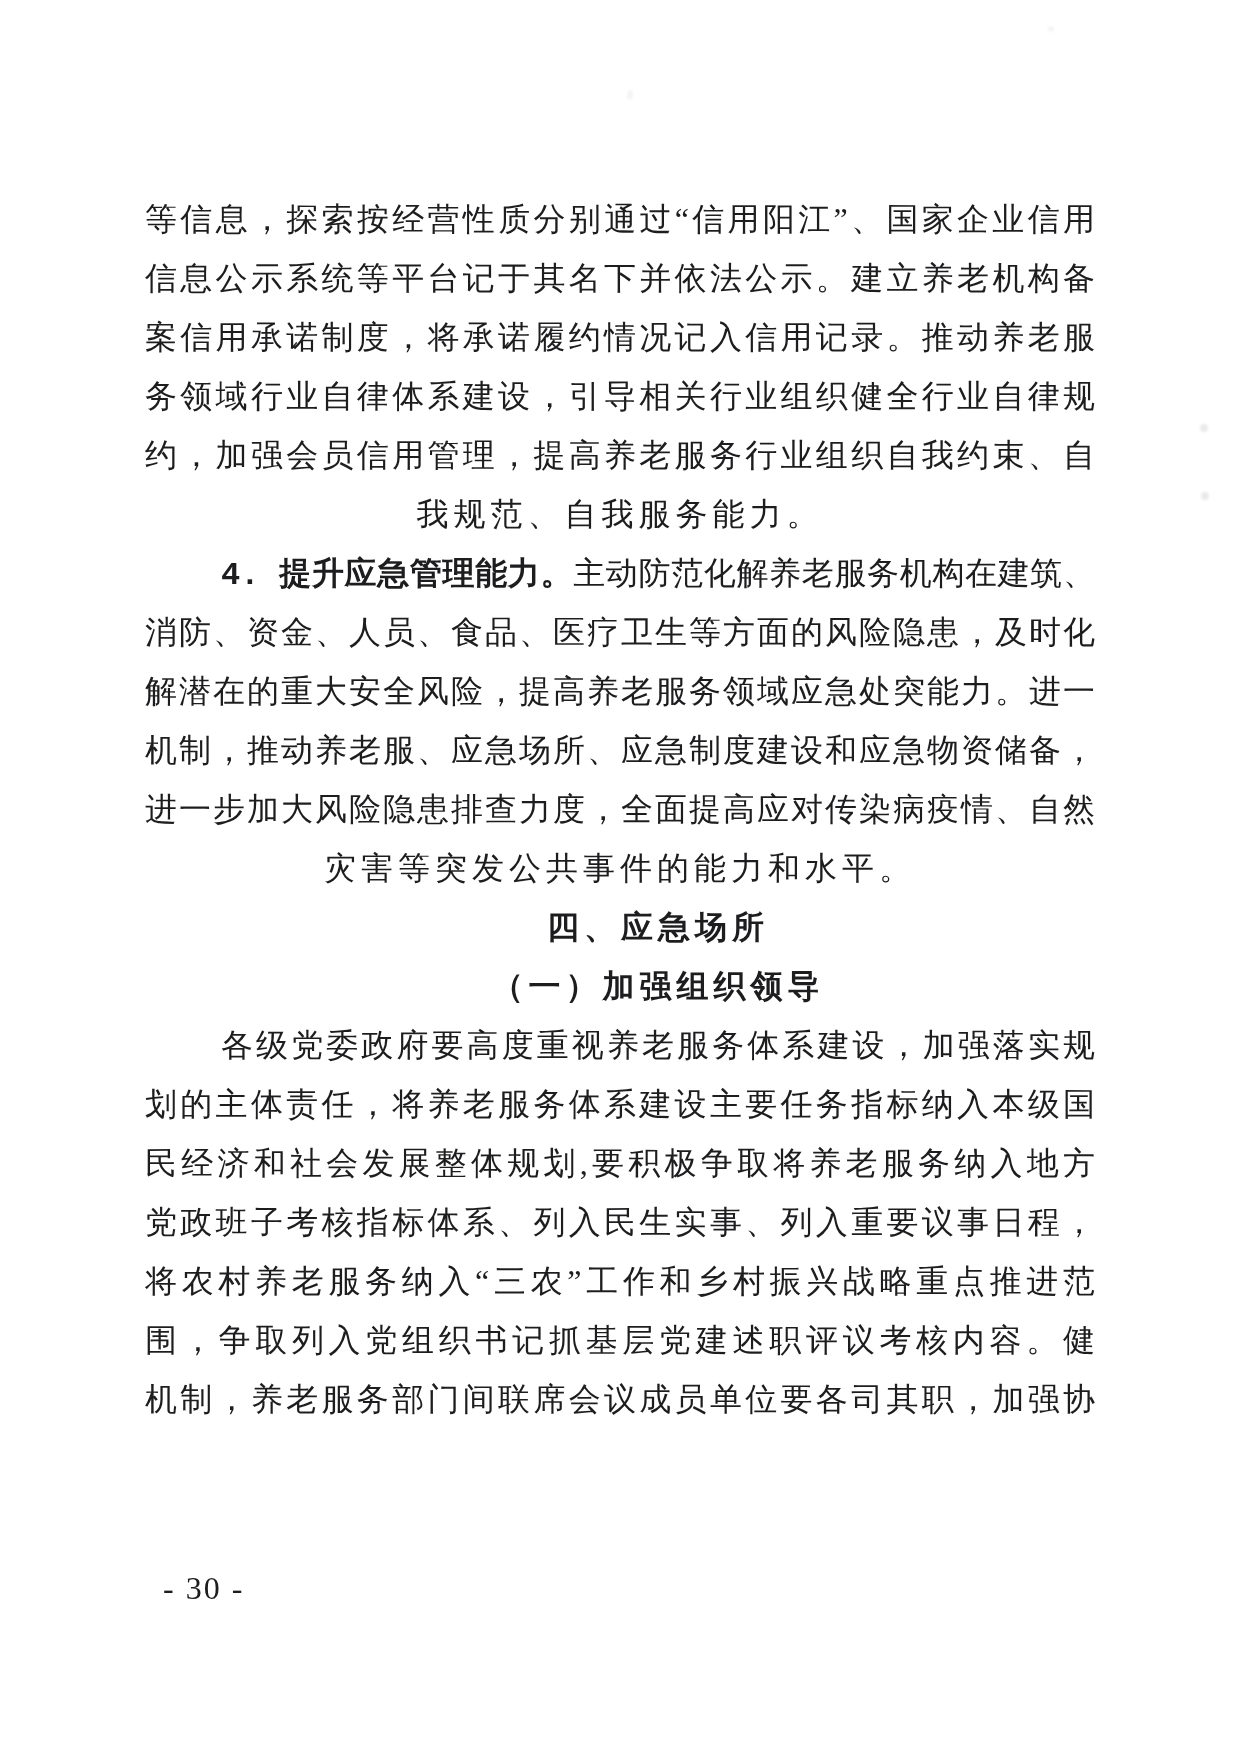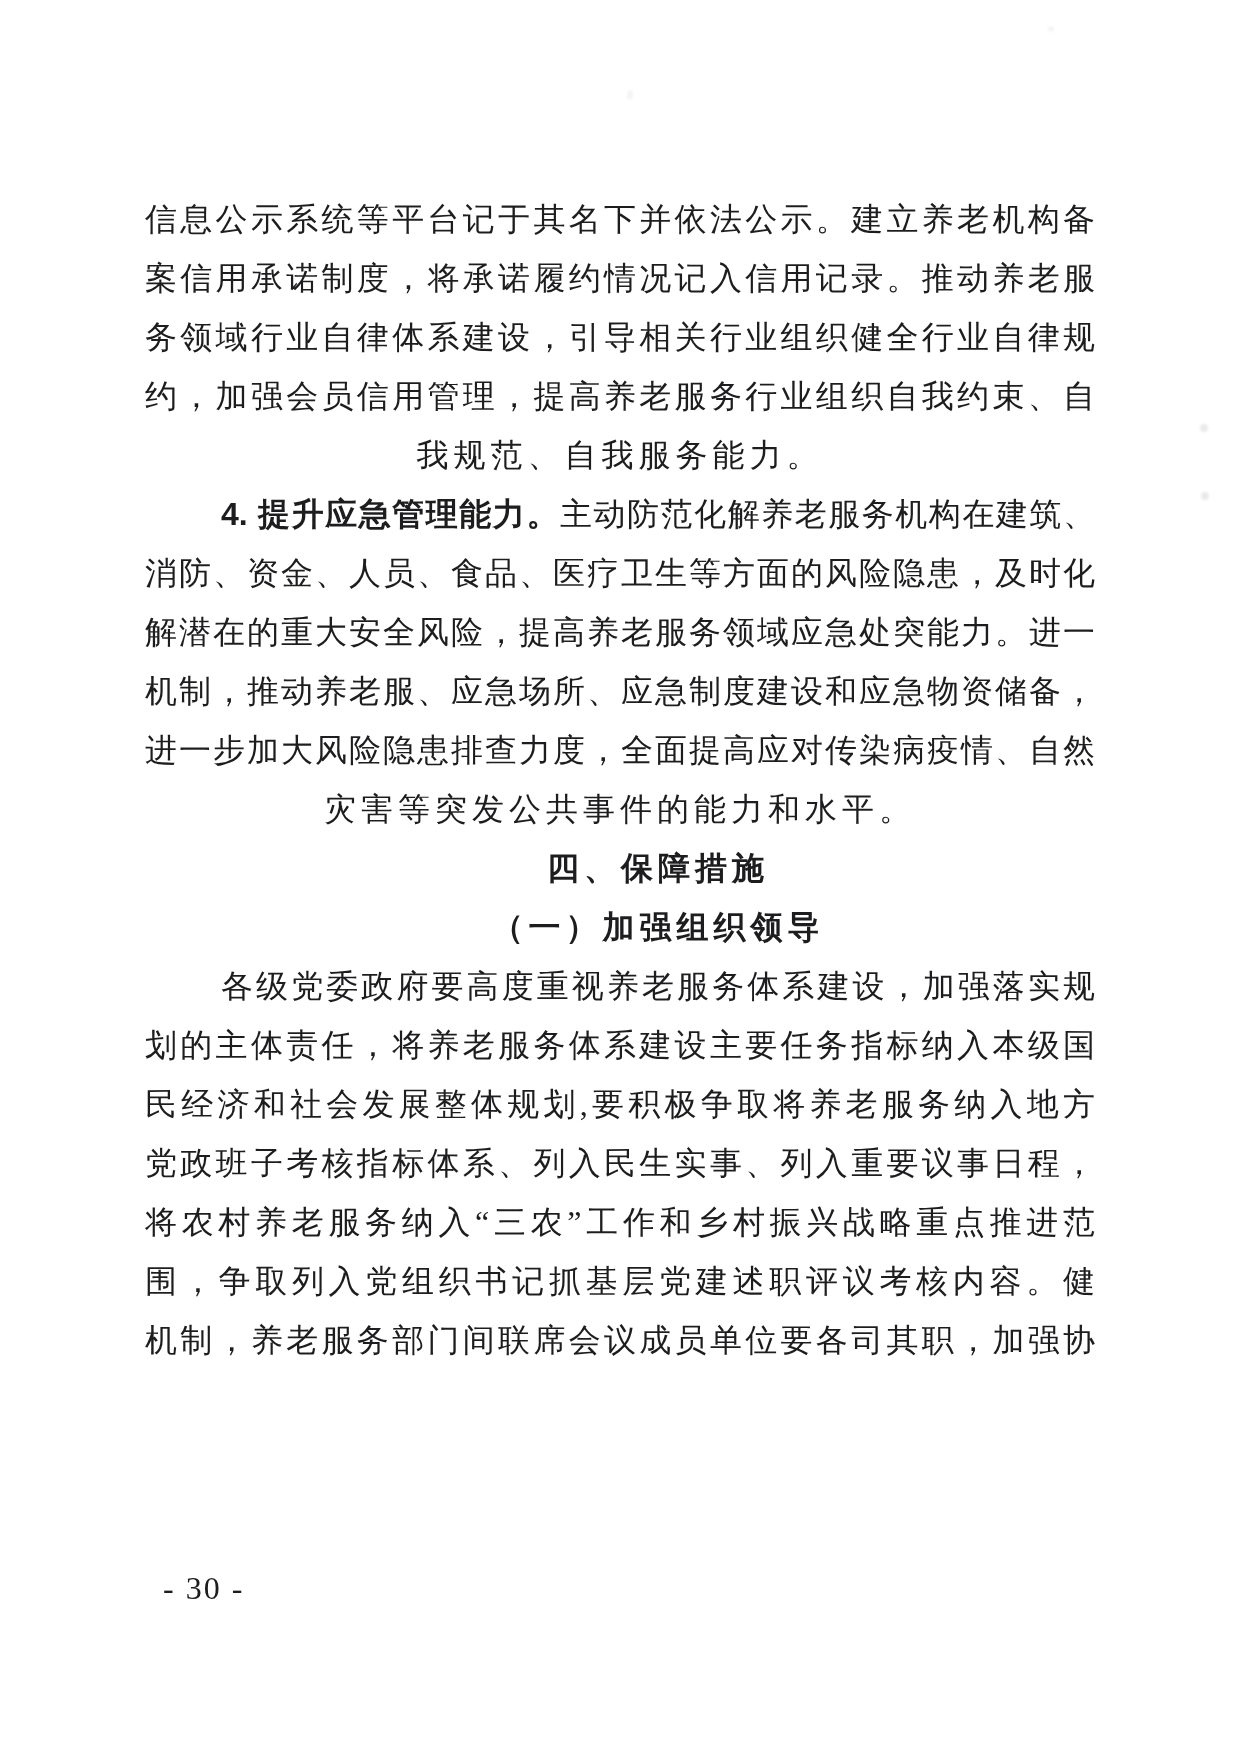--- a/index.html
+++ b/index.html
@@ -45,21 +45,21 @@
     text-align-last: justify;
     -moz-text-align-last: justify;
     text-justify: inter-character;
   }
   .line.indent {
     padding-left: 76px;
   }
   
   .bold-run {
     font-weight: 700;
-    font-family: Liberation Sans, sans-serif;
+    font-family: Liberation Mono, monospace;
   }
   .footer {
     position: absolute;
     left: 163px;
     top: 1568px;
     height: 40px;
     line-height: 40px;
     font-size: 32px;
     letter-spacing: 2px;
   }
@@ -76,32 +76,33 @@
 <body style="color: rgb(29, 29, 31);">
 
 <div class="page" style="background: rgb(255, 255, 255);">
 
   <div class="speck" style="left:1200px; top:424px; width:8px; height:8px;"></div>
   <div class="speck" style="left:1201px; top:492px; width:8px; height:8px;"></div>
   <div class="speck" style="left:627px;  top:90px;  width:6px; height:10px; opacity:0.25;"></div>
   <div class="speck" style="left:1048px; top:26px;  width:6px; height:6px;  opacity:0.25;"></div>
 
   <div class="doc">
+      <div class="line just"><span>等信息，探索按经营性质分别通过“信用阳江”、国家企业信用</span></div>
       <div class="line just"><span>信息公示系统等平台记于其名下并依法公示。建立养老机构备</span></div>
       <div class="line just"><span>案信用承诺制度，将承诺履约情况记入信用记录。推动养老服</span></div>
       <div class="line just"><span>务领域行业自律体系建设，引导相关行业组织健全行业自律规</span></div>
       <div class="line just"><span>约，加强会员信用管理，提高养老服务行业组织自我约束、自</span></div>
       <div class="line"><span>我规范、自我服务能力。</span></div>
       <div class="line just indent"><span class="bold-run">4. 提升应急管理能力。</span><span>主动防范化解养老服务机构在建筑、</span></div>
       <div class="line just"><span>消防、资金、人员、食品、医疗卫生等方面的风险隐患，及时化</span></div>
       <div class="line just"><span>解潜在的重大安全风险，提高养老服务领域应急处突能力。进一</span></div>
       <div class="line just"><span>机制，推动养老服、应急场所、应急制度建设和应急物资储备，</span></div>
       <div class="line just"><span>进一步加大风险隐患排查力度，全面提高应对传染病疫情、自然</span></div>
       <div class="line"><span>灾害等突发公共事件的能力和水平。</span></div>
-      <div class="line indent"><span class="bold-run">四、保障措施</span></div>
+      <div class="line indent"><span class="bold-run">四、应急场所</span></div>
       <div class="line indent"><span class="bold-run">（一）加强组织领导</span></div>
       <div class="line just indent"><span>各级党委政府要高度重视养老服务体系建设，加强落实规</span></div>
       <div class="line just"><span>划的主体责任，将养老服务体系建设主要任务指标纳入本级国</span></div>
       <div class="line just"><span>民经济和社会发展整体规划,要积极争取将养老服务纳入地方</span></div>
       <div class="line just"><span>党政班子考核指标体系、列入民生实事、列入重要议事日程，</span></div>
       <div class="line just"><span>将农村养老服务纳入“三农”工作和乡村振兴战略重点推进范</span></div>
       <div class="line just"><span>围，争取列入党组织书记抓基层党建述职评议考核内容。健</span></div>
       <div class="line just"><span>机制，养老服务部门间联席会议成员单位要各司其职，加强协</span></div>
     </div>
 

